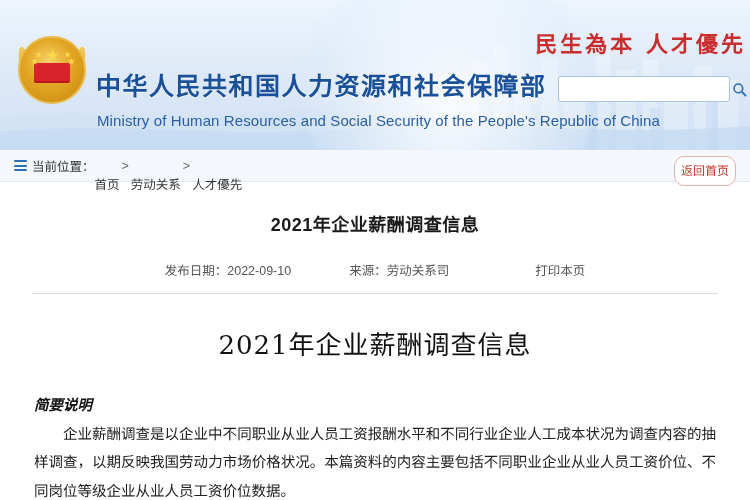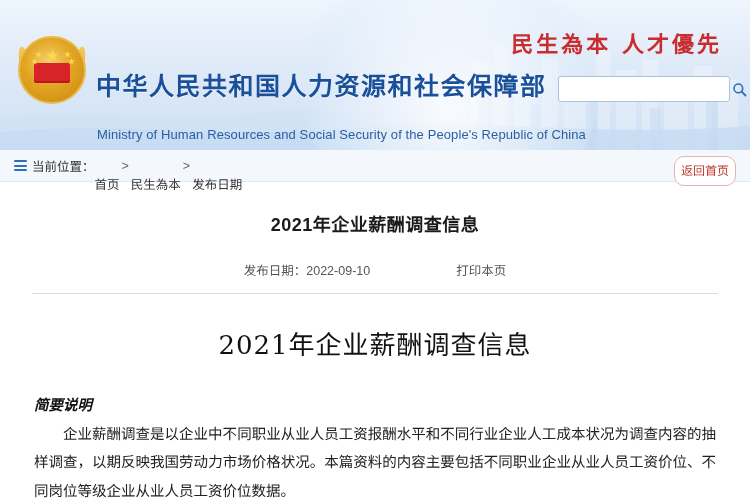--- a/index.html
+++ b/index.html
@@ -85,32 +85,32 @@
     color: #1a4f99;
     font-size: 25px;
     font-weight: bold;
     letter-spacing: 1.5px;
     text-shadow: 0 1px 0 rgba(255,255,255,.7);
     white-space: nowrap;
     margin-top: 22px;
   }
   .min-title-en {
     position: absolute;
-    left: 97px; top: 95px;
+    left: 97px; top: 80px;
     color: #2b5ea3;
-    font-size: 13px;
+    font-size: 15px;
     letter-spacing: .1px;
     white-space: nowrap;
     margin-top: 32px;
   }
 
   
   .slogan {
     position: absolute;
-    right: 28px; top: 26px;
+    right: 4px; top: 26px;
     color: #c92d2d;
     font-size: 22px;
     font-weight: bold;
     letter-spacing: 3px;
     font-family: "DejaVu Serif", serif;
     white-space: nowrap;
   }
 
   
   .search-wrap {
@@ -320,33 +320,36 @@
 
 <div class="crumb-bar">
   <span class="crumb-icon">
       <i></i>
       <i></i>
       <i></i>
     </span>
   <span class="crumb-text">当前位置：</span>
   <a class="crumb-link">首页</a>
   <span class="crumb-sep">&gt;</span>
-  <a class="crumb-link">民生為本</a>
+  <a class="crumb-link">劳动关系</a>
   <span class="crumb-sep">&gt;</span>
-  <a class="crumb-link">发布日期</a>
+  <a class="crumb-link">人才優先</a>
   <button class="back-home">返回首页</button>
 </div>
 
 <div class="article">
   <div class="doc-title">2021年企业薪酬调查信息</div>
 
   <div class="meta-row">
     <span class="meta-item">
       <span>发布日期：</span><span>2022-09-10</span>
     </span>
+    <span class="meta-item">
+      <span>来源：</span><span>劳动关系司</span>
+    </span>
     <span class="meta-item meta-print">打印本页</span>
   </div>
 
   <div class="divider"></div>
 
   <div class="main-title">2021年企业薪酬调查信息</div>
 
   <div class="section-label">简要说明</div>
   <div class="body-text">企业薪酬调查是以企业中不同职业从业人员工资报酬水平和不同行业企业人工成本状况为调查内容的抽样调查，以期反映我国劳动力市场价格状况。本篇资料的内容主要包括不同职业企业从业人员工资价位、不同岗位等级企业从业人员工资价位数据。</div>
 </div>

